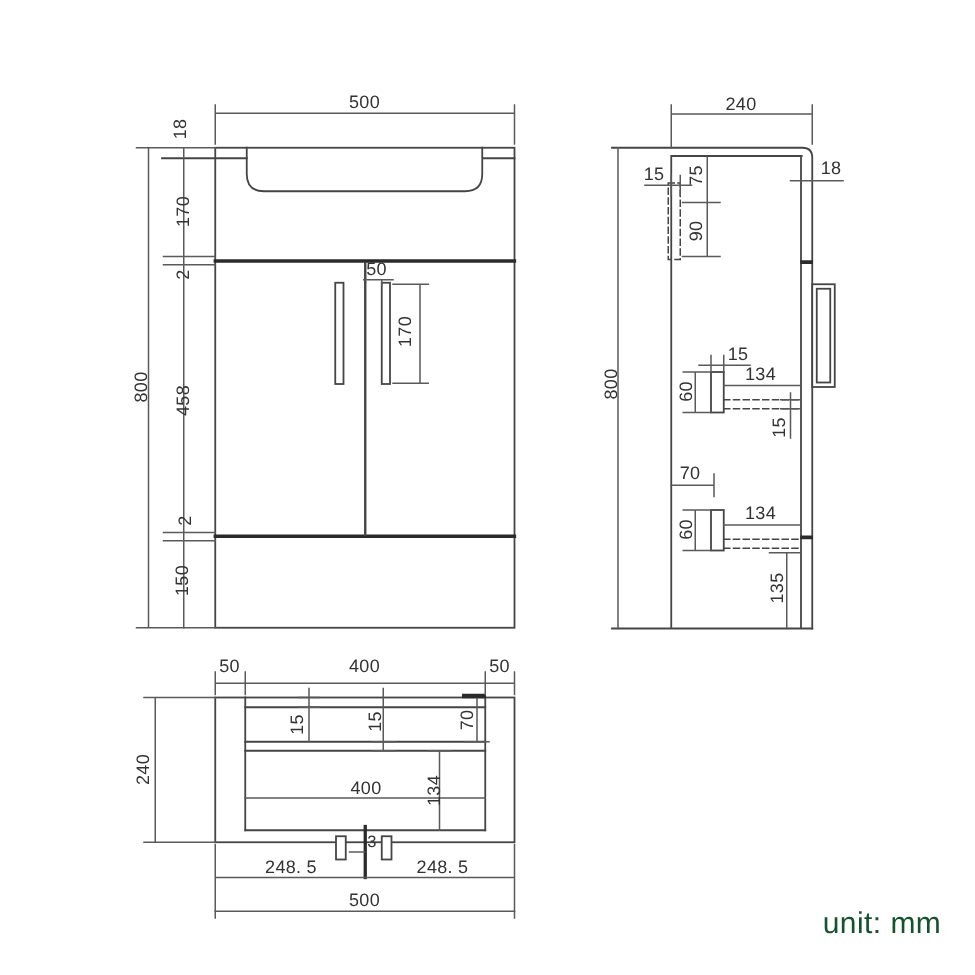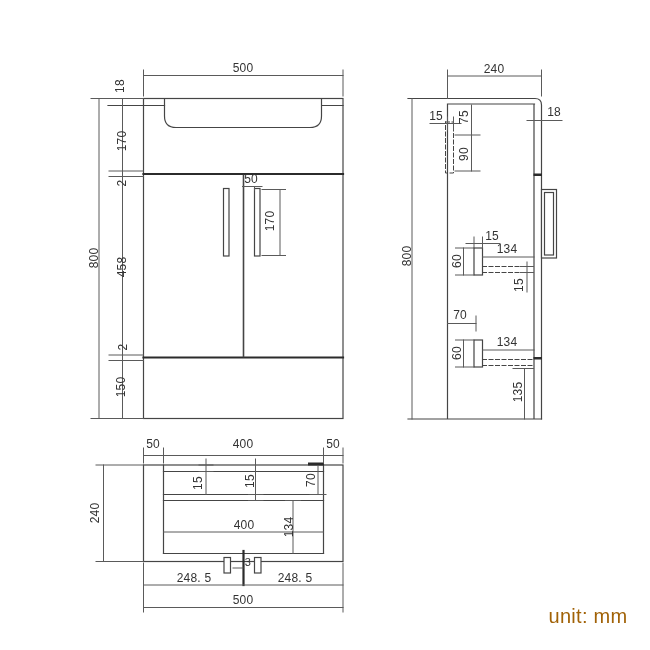--- a/index.html
+++ b/index.html
@@ -2,21 +2,21 @@
 <html><head>
 <meta charset="utf-8">
 <style>
   html,body{margin:0;padding:0;background:#ffffff;}
   #stage{position:relative;width:650px;height:650px;background:#ffffff;overflow:hidden;
          font-family:"Liberation Sans",sans-serif;}
   svg{position:absolute;left:0;top:0;}
   .lbl{position:absolute;transform:translate(-50%,-50%);font-size:12px;color:#333;
        white-space:nowrap;letter-spacing:.2px;line-height:1;}
   .v{transform:translate(-50%,-50%) rotate(-90deg);}
-  .unit{font-size:20px;color:#a16207;letter-spacing:.3px;}
+  .unit{font-size:20px;color:#14532d;letter-spacing:.3px;}
   .s3{font-size:11px;}
 </style>
 </head>
 <body>
 
 <div id="stage">
 
   <svg width="650" height="650" viewBox="0 0 650 650" fill="none" stroke-linecap="square">
 
     <g stroke="#454545" stroke-width="1.2">

